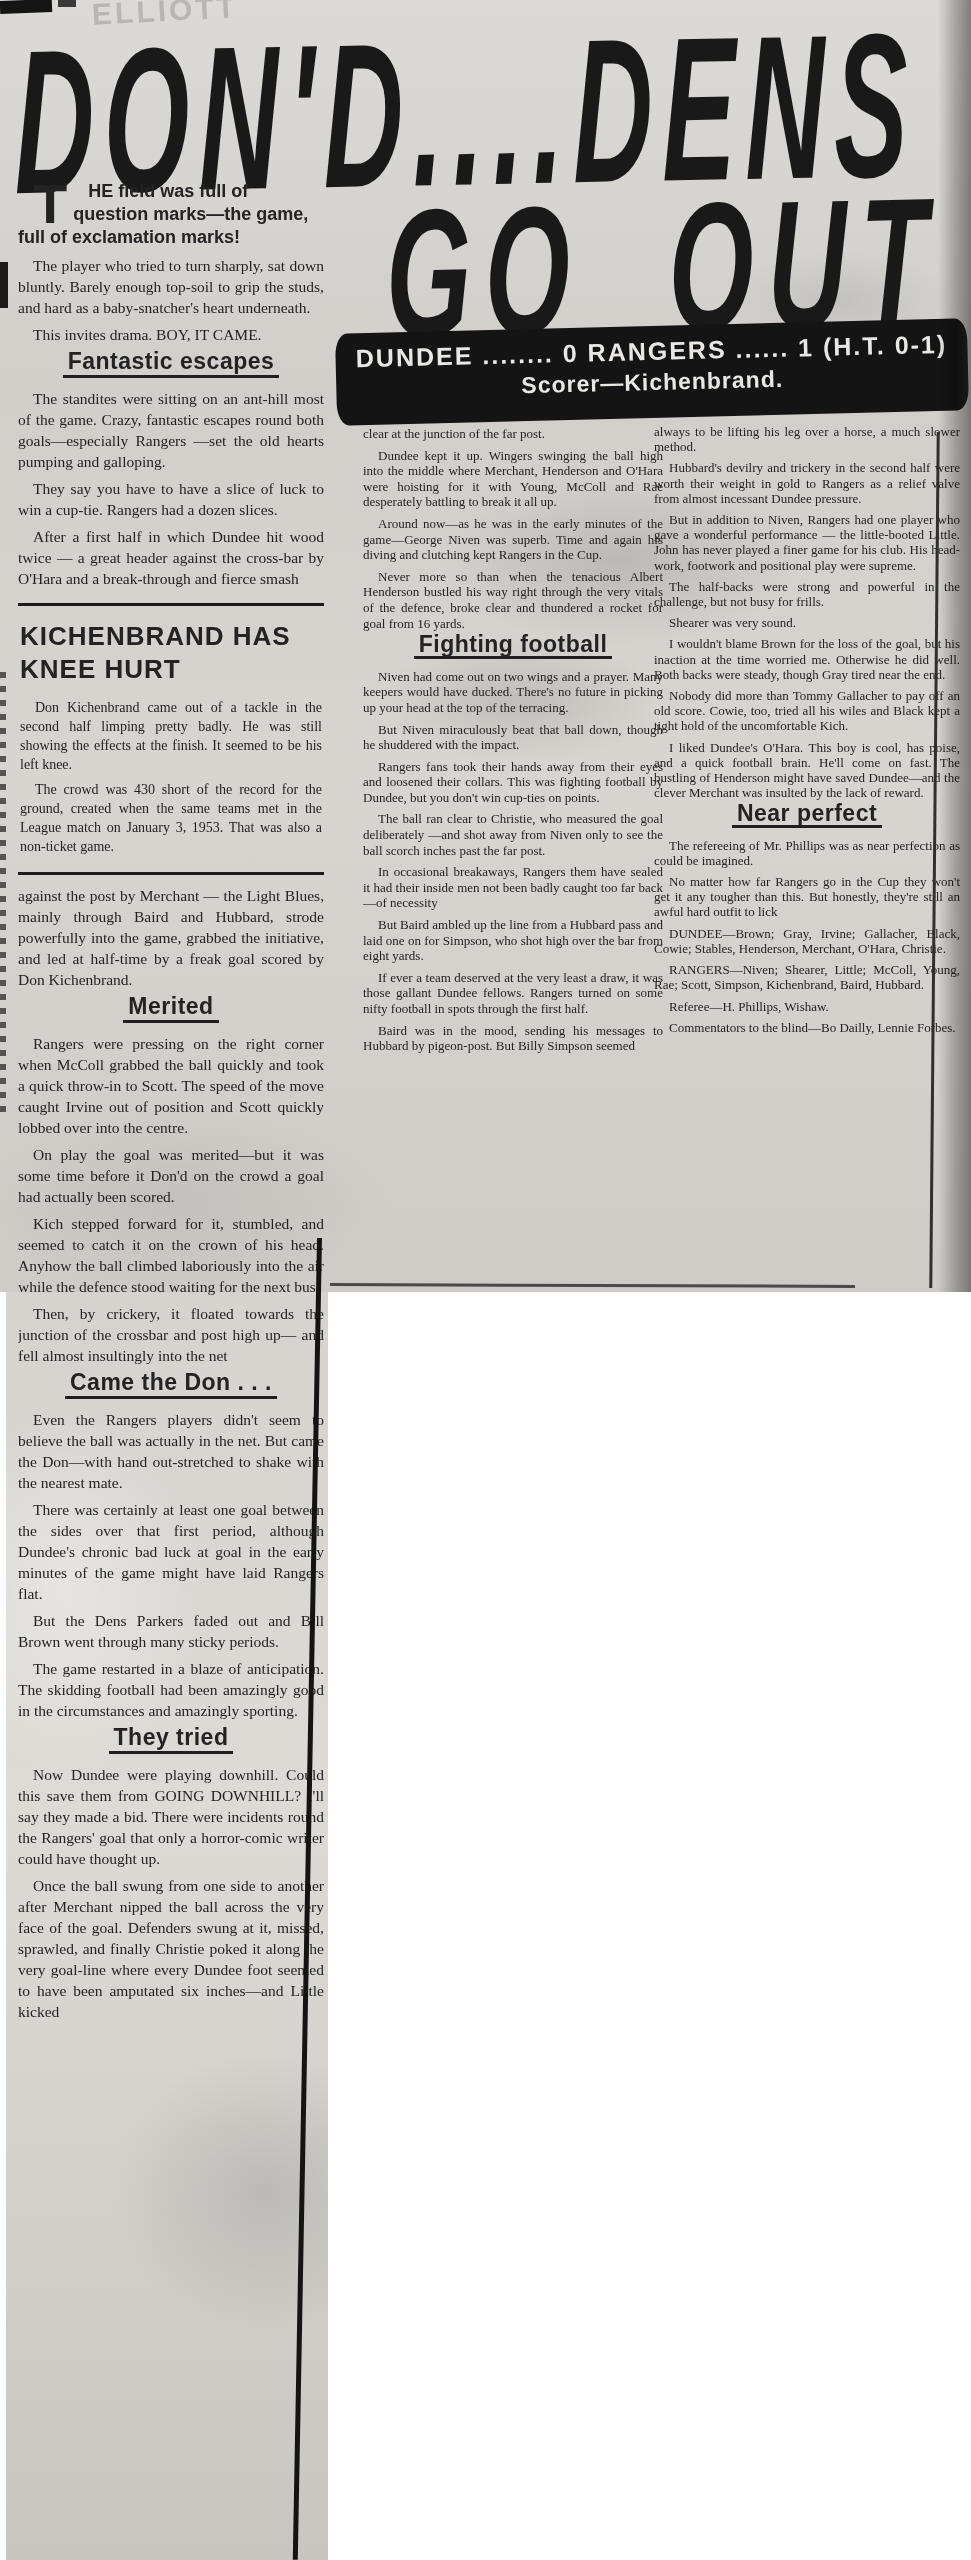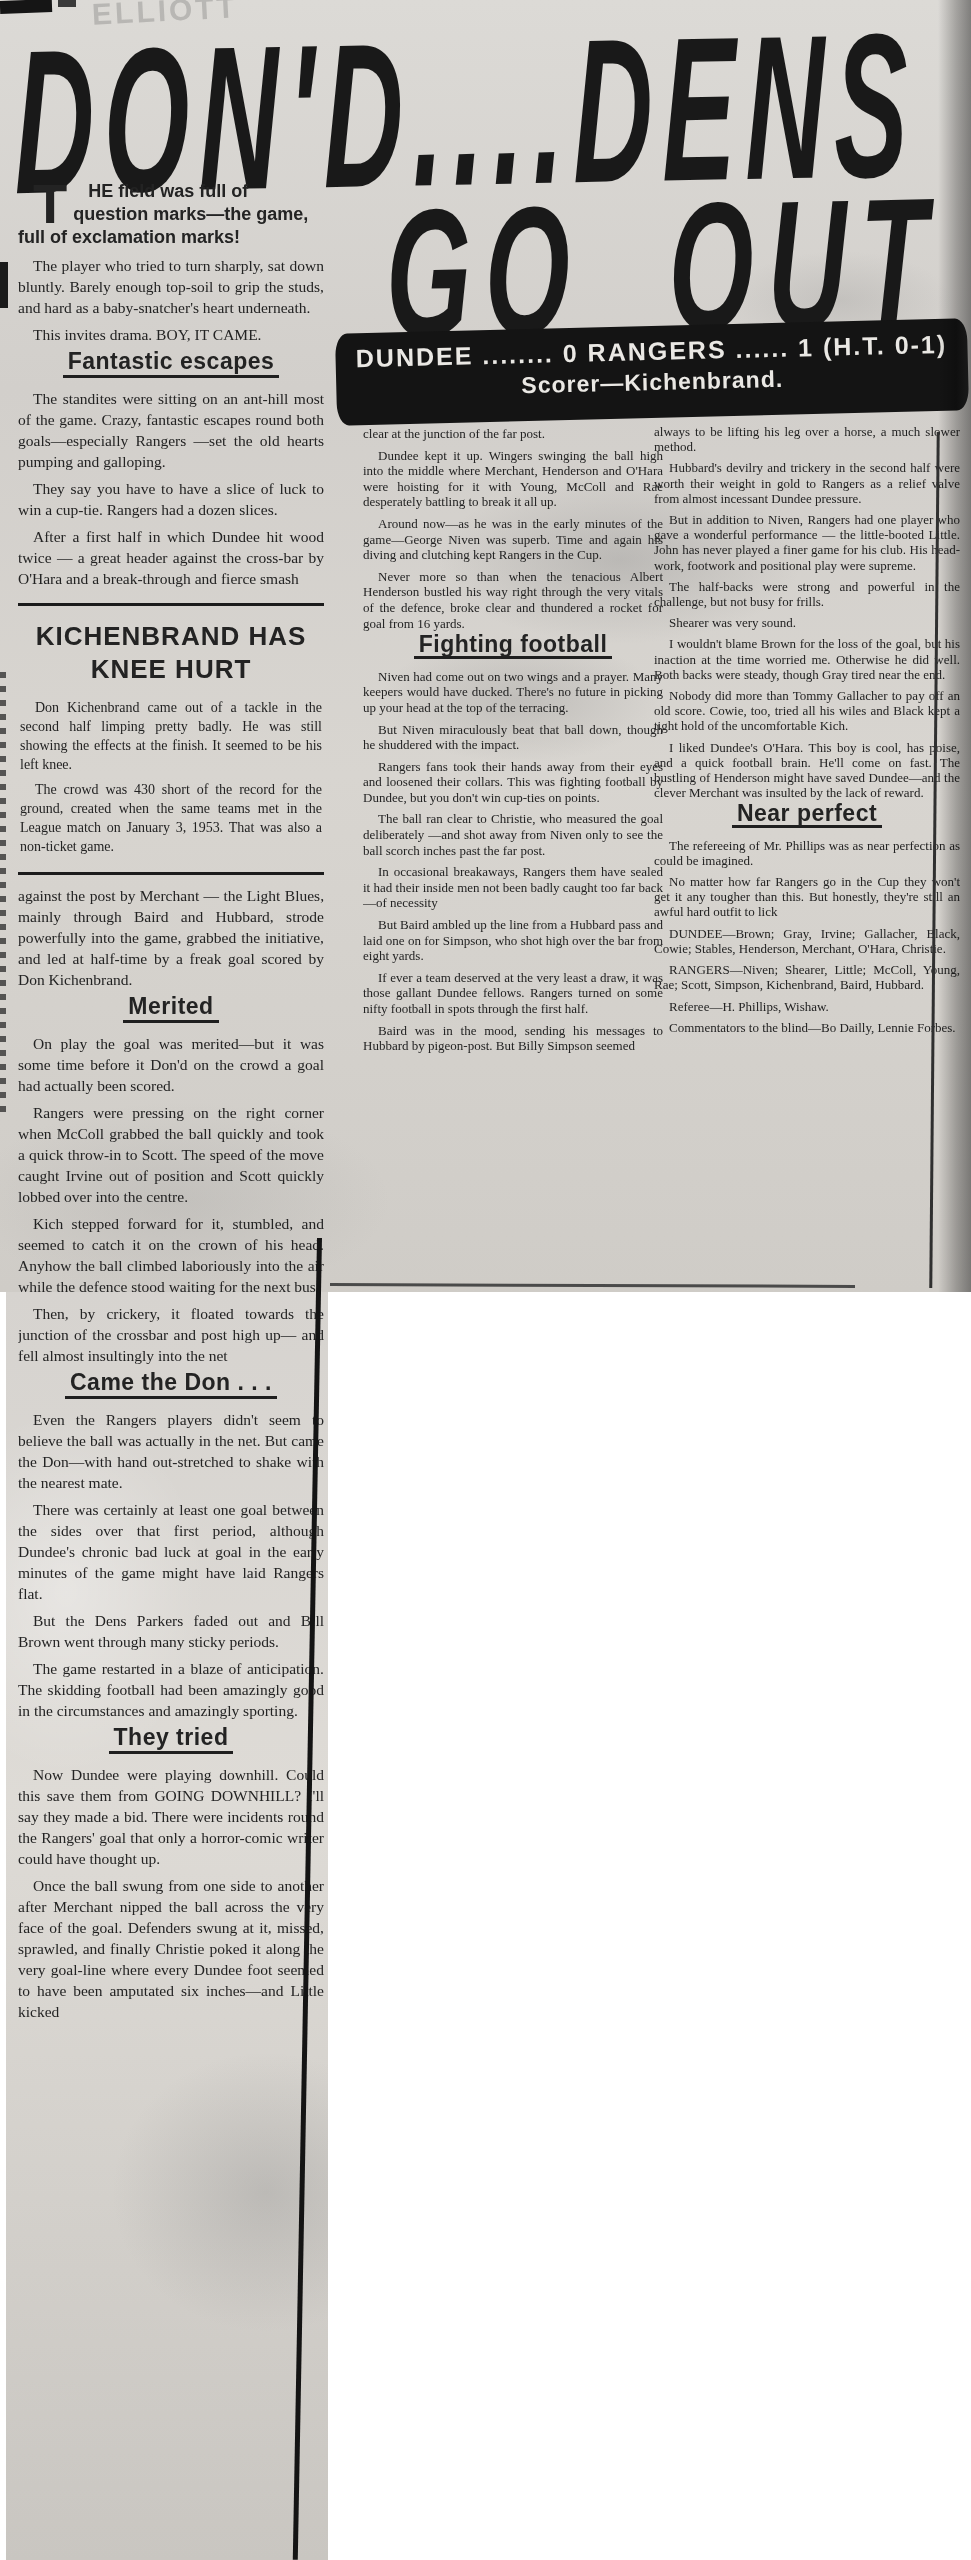--- a/index.html
+++ b/index.html
@@ -52,21 +52,21 @@
   .b{font-weight:normal}
   .lead{font-family:"Liberation Sans",sans-serif;font-weight:bold;font-size:18px;line-height:23px;text-align:left;margin:0 0 9px;text-indent:0}
   .dropcap{float:left;font-family:"Liberation Sans",sans-serif;font-weight:bold;font-size:56px;line-height:44px;margin:2px 6px 0 0}
   .subhead{
     display:block;width:max-content;max-width:95%;margin:4px auto 10px;
     font-family:"Liberation Sans",sans-serif;font-weight:bold;font-size:23px;
     border-bottom:3px solid #1f1f1f;padding:0 5px 3px;letter-spacing:.5px;text-indent:0;
   }
   .kbox{border-top:3px solid #1b1b1b;border-bottom:3px solid #1b1b1b;margin:14px 0 10px;padding:14px 2px 10px}
   .kbox h2{font-family:"Liberation Sans",sans-serif;font-weight:bold;font-size:26px;line-height:33px;
-    text-align:center;margin:0 0 12px;letter-spacing:1px;text-indent:0}
+    text-align:left;margin:0 0 12px;letter-spacing:1px;text-indent:0}
   .kbox p{font-weight:normal;font-size:14px;line-height:19px;margin:0 0 6px;text-indent:15px}
   
   .edge-shadow{position:absolute;left:938px;top:0;width:33px;height:1292px;
     background:linear-gradient(90deg,rgba(0,0,0,0) 0%,rgba(0,0,0,.25) 55%,rgba(35,35,35,.5) 100%)}
   .col-rule{position:absolute;left:933px;top:432px;width:3px;height:856px;background:#303030;transform:rotate(.5deg)}
   .strip-edge{position:absolute;left:317px;top:1238px;width:5px;height:1322px;background:#141414;
     transform:rotate(1.05deg);transform-origin:top center}
   .cut-line{position:absolute;left:330px;top:1284px;width:525px;height:3px;background:#4a4a4a;transform:rotate(.2deg)}
   .corner-mark1{position:absolute;left:0;top:0;width:52px;height:13px;background:#151515;transform:rotate(-2deg)}
   .corner-mark2{position:absolute;left:58px;top:0;width:18px;height:7px;background:#3a3a3a}
@@ -104,22 +104,22 @@
   <p>The standites were sitting on an ant-hill most of the game. Crazy, fantastic escapes round both goals—especially Rangers —set the old hearts pumping and galloping.</p>
   <p>They say you have to have a slice of luck to win a cup-tie. Rangers had a dozen slices.</p>
   <p>After a first half in which Dundee hit wood twice — a great header against the cross-bar by O'Hara and a break-through and fierce smash</p>
   <div class="kbox">
     <h2><span>KICHENBRAND HAS</span><br><span>KNEE HURT</span></h2>
     <p>Don Kichenbrand came out of a tackle in the second half limping pretty badly. He was still showing the effects at the finish. It seemed to be his left knee.</p>
     <p>The crowd was 430 short of the record for the ground, created when the same teams met in the League match on January 3, 1953. That was also a non-ticket game.</p>
   </div>
   <p class="noindent">against the post by Merchant — the Light Blues, mainly through Baird and Hubbard, strode powerfully into the game, grabbed the initiative, and led at half-time by a freak goal scored by Don Kichenbrand.</p>
   <span class="subhead">Merited</span>
+  <p>Rangers were pressing on the right corner when McColl grabbed the ball quickly and took a quick throw-in to Scott. The speed of the move caught Irvine out of position and Scott quickly lobbed over into the centre.</p>
   <p>On play the goal was merited—but it was some time before it Don'd on the crowd a goal had actually been scored.</p>
-  <p>Rangers were pressing on the right corner when McColl grabbed the ball quickly and took a quick throw-in to Scott. The speed of the move caught Irvine out of position and Scott quickly lobbed over into the centre.</p>
   <p class="b">Kich stepped forward for it, stumbled, and seemed to catch it on the crown of his head. Anyhow the ball climbed laboriously into the air while the defence stood waiting for the next bus.</p>
   <p>Then, by crickery, it floated towards the junction of the crossbar and post high up— and fell almost insultingly into the net</p>
   <span class="subhead">Came the Don . . .</span>
   <p>Even the Rangers players didn't seem to believe the ball was actually in the net. But came the Don—with hand out-stretched to shake with the nearest mate.</p>
   <p>There was certainly at least one goal between the sides over that first period, although Dundee's chronic bad luck at goal in the early minutes of the game might have laid Rangers flat.</p>
   <p>But the Dens Parkers faded out and Bill Brown went through many sticky periods.</p>
   <p>The game restarted in a blaze of anticipation. The skidding football had been amazingly good in the circumstances and amazingly sporting.</p>
   <span class="subhead">They tried</span>
   <p>Now Dundee were playing downhill. Could this save them from GOING DOWNHILL? I'll say they made a bid. There were incidents round the Rangers' goal that only a horror-comic writer could have thought up.</p>
   <p>Once the ball swung from one side to another after Merchant nipped the ball across the very face of the goal. Defenders swung at it, missed, sprawled, and finally Christie poked it along the very goal-line where every Dundee foot seemed to have been amputated six inches—and Little kicked</p>

